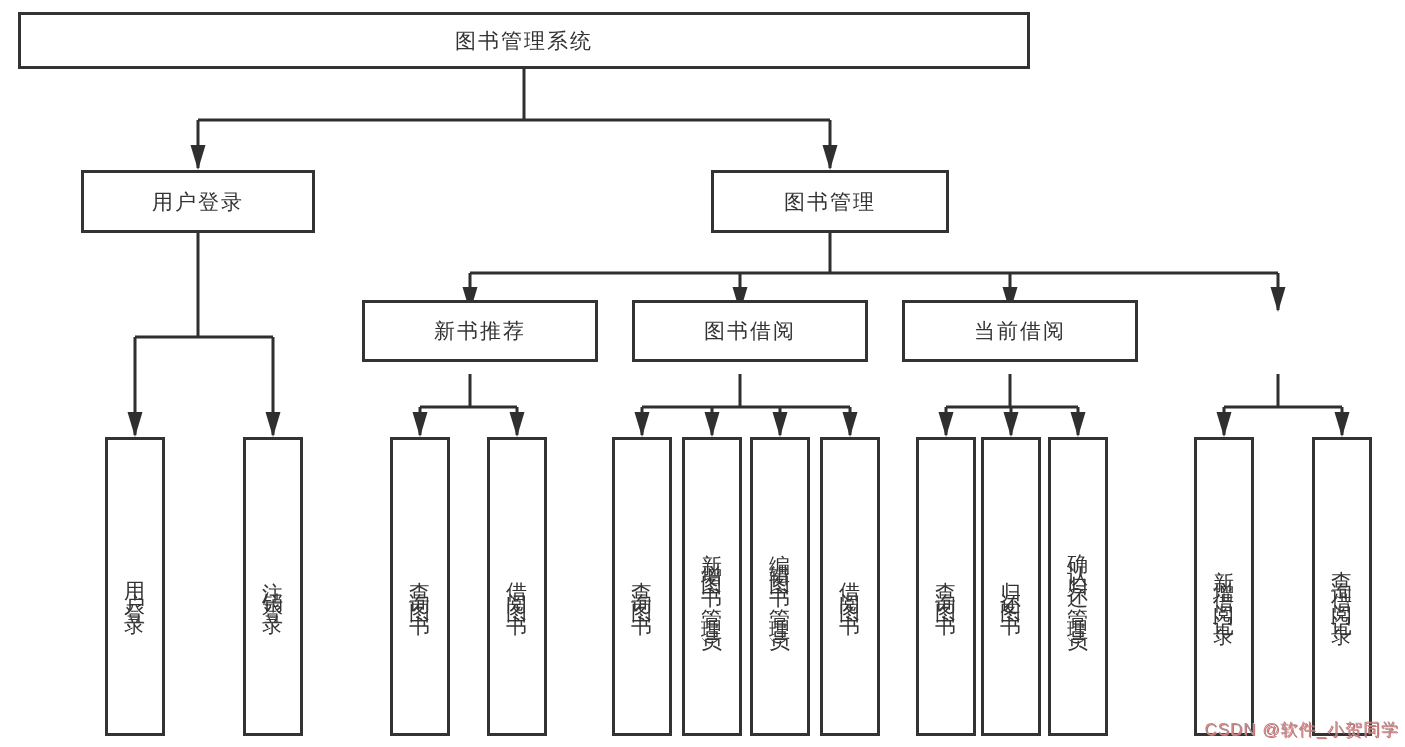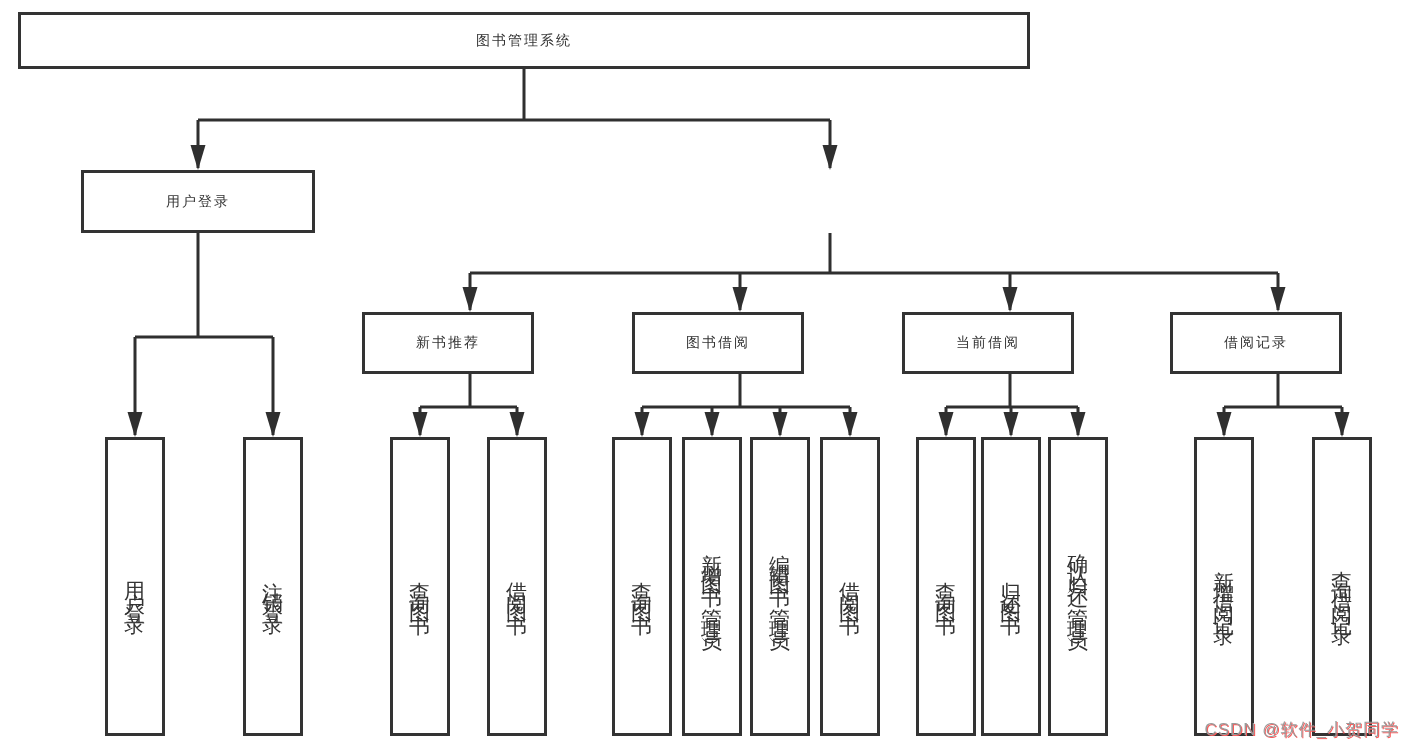--- a/index.html
+++ b/index.html
@@ -10,27 +10,27 @@
   #stage{
     position:relative;width:1405px;height:747px;background:var(--background);
     font-family:"Liberation Sans","DejaVu Sans",sans-serif;overflow:hidden;
   }
   #connectors{position:absolute;left:0;top:0;width:1405px;height:747px;}
   #connectors path{stroke:var(--line);stroke-width:3;fill:none;}
   #connectors polygon{fill:var(--line);stroke:none;}
   .node{
     position:absolute;box-sizing:border-box;border:3px solid var(--box-border);
     background:var(--background);display:flex;align-items:center;justify-content:center;
-    font-size:14px;color:var(--text);letter-spacing:2px;
+    font-size:21px;color:var(--text);letter-spacing:2px;
   }
   .node.root{left:18px;top:12px;width:1012px;height:57px;}
   .node.lv2{top:170px;height:63px;}
   .node.lv2.n-user{left:81px;width:234px;}
   .node.lv2.n-mgmt{left:711px;width:238px;}
-  .node.lv3{top:312px;height:62px;width:172px;}
+  .node.lv3{top:300px;height:62px;width:236px;}
   .node.leaf{
     top:437px;height:299px;width:60px;
     writing-mode:vertical-rl;text-orientation:mixed;
     letter-spacing:11px;line-height:1;font-size:21px;
   }
   #watermark{
     position:absolute;right:6px;bottom:6px;font-size:17px;letter-spacing:1px;
     color:var(--watermark);
     text-shadow:1px 1px 0 var(--watermark-glow);
     white-space:nowrap;
@@ -73,25 +73,25 @@
     <polygon points="1070.5,412 1085.5,412 1078,437"></polygon>
 
     <path d="M1278 374 V407 M1224 407 H1342 M1224 407 V435 M1342 407 V435"></path>
     <polygon points="1216.5,412 1231.5,412 1224,437"></polygon>
     <polygon points="1334.5,412 1349.5,412 1342,437"></polygon>
   </svg>
 
   <div class="node root">图书管理系统</div>
 
   <div class="node lv2 n-user">用户登录</div>
+  <div class="node lv2 n-mgmt">图书管理</div>
 
   <div class="node lv3" style="left:362px">新书推荐</div>
   <div class="node lv3" style="left:902px">当前借阅</div>
   <div class="node lv3" style="left:632px">图书借阅</div>
-  <div class="node lv3" style="left:1170px">借阅记录</div>
 
   <div class="node leaf" style="left:105px">用户登录</div>
   <div class="node leaf" style="left:243px">注销登录</div>
 
   <div class="node leaf" style="left:390px">查询图书</div>
   <div class="node leaf" style="left:487px">借阅图书</div>
 
   <div class="node leaf" style="left:612px">查询图书</div>
   <div class="node leaf" style="left:682px">新增图书（管理员）</div>
   <div class="node leaf" style="left:750px">编辑图书（管理员）</div>

